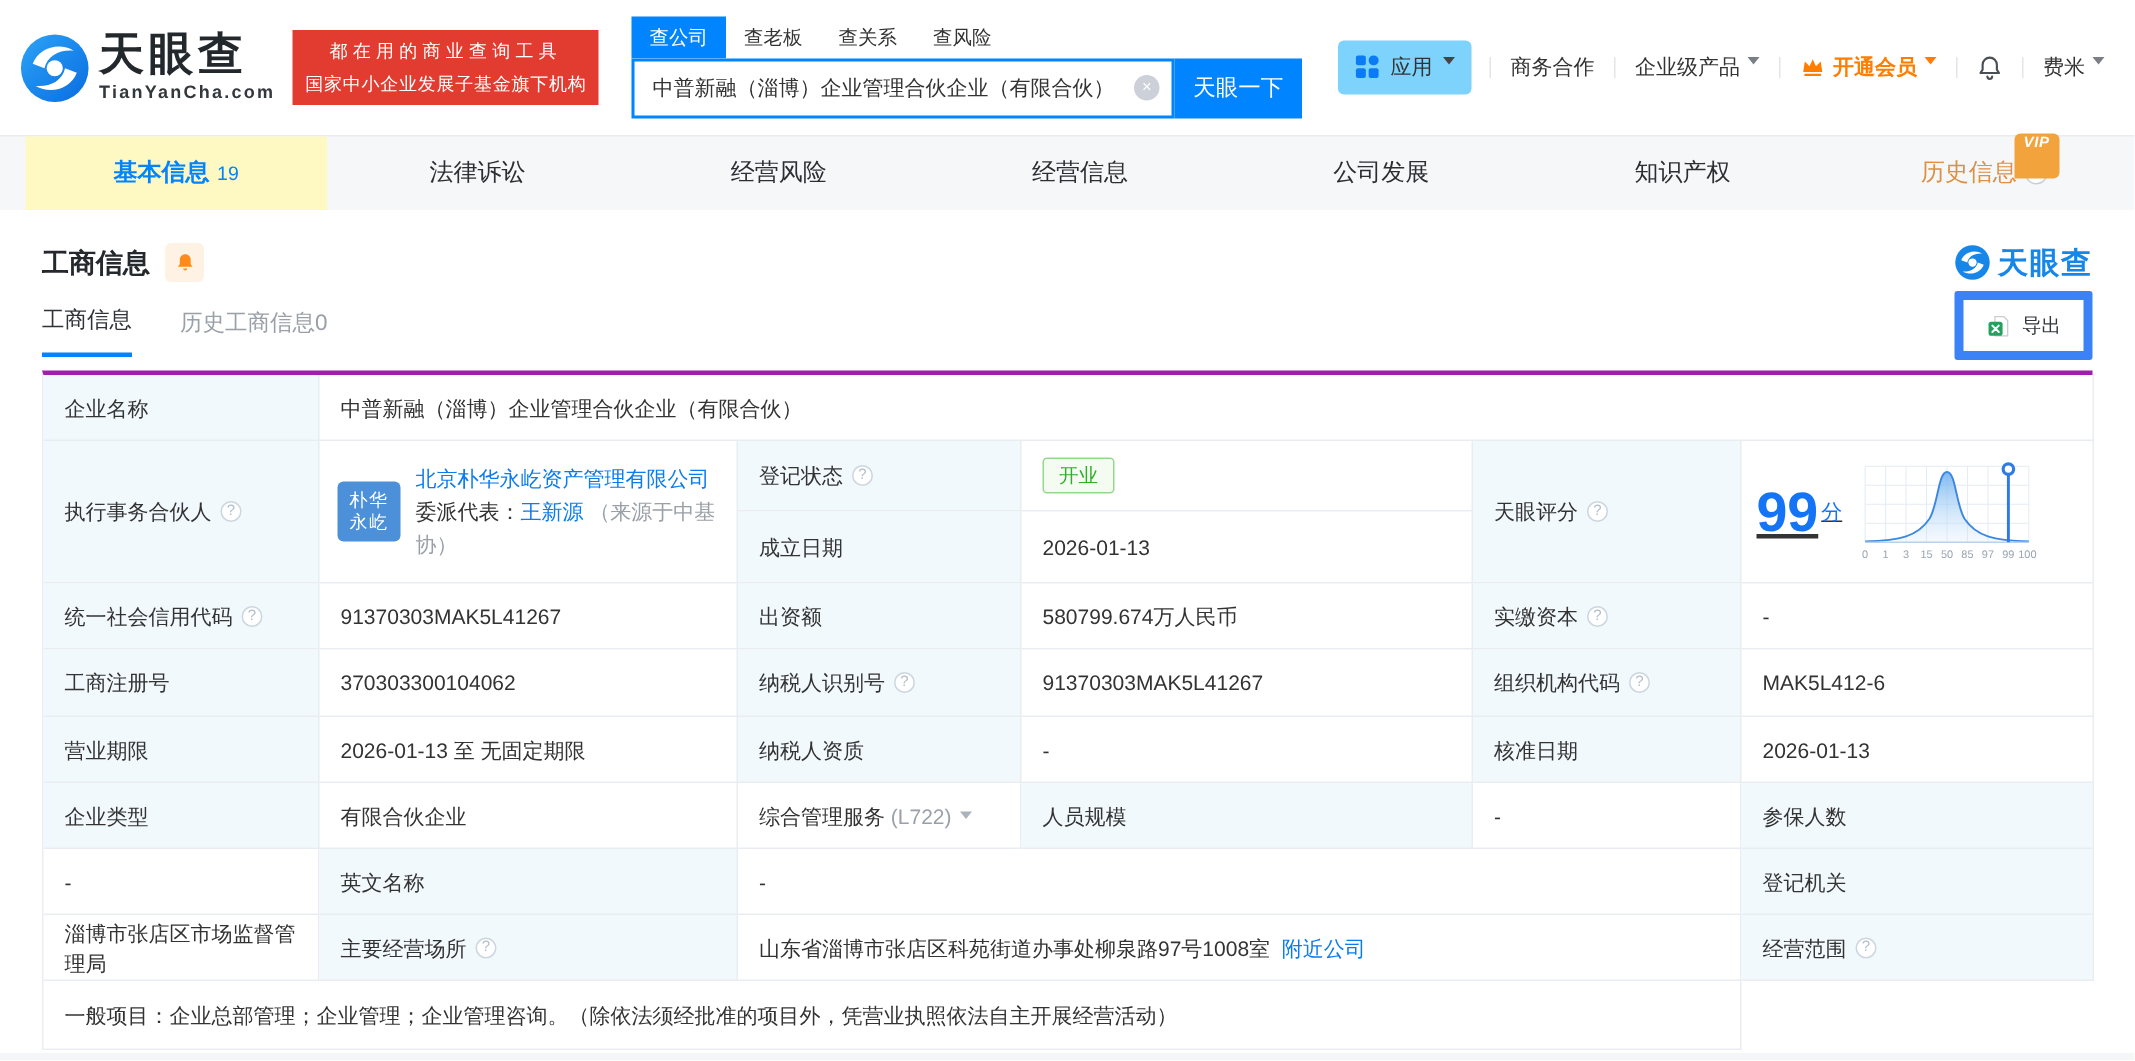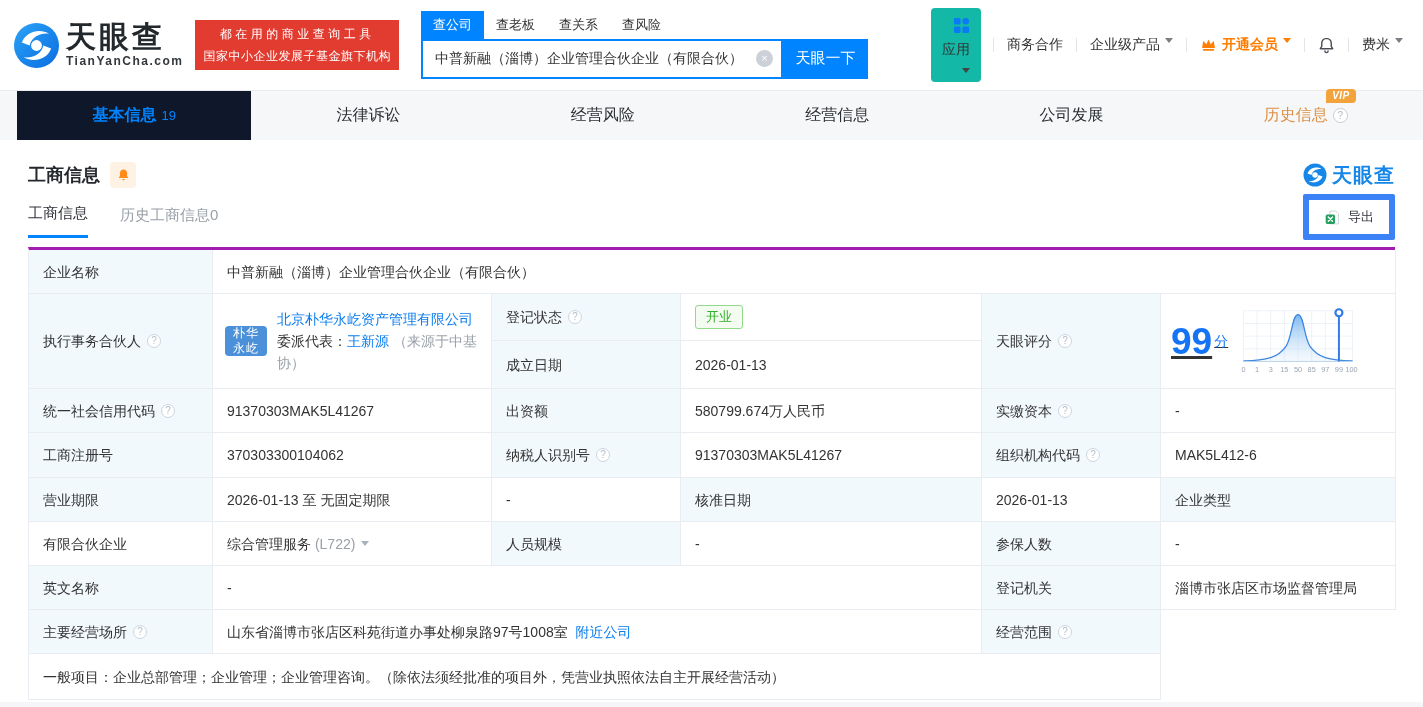--- a/index.html
+++ b/index.html
@@ -20,37 +20,37 @@
   .search-tabs { display:flex; align-items:center; height:27px; }
   .search-tab { font-size:13px; color:#333; padding:5px 12px; cursor:pointer; }
   .search-tab.active { background:#0084ff; color:#fff; }
   .search-row { display:flex; height:40px; }
   .search-input-wrap { flex:1; border:2px solid #0084ff; background:#fff; display:flex; align-items:center; padding:0 8px 0 12px; }
   .search-input { flex:1; border:none; outline:none; font-size:14px; color:#333; font-family:inherit; background:transparent; }
   .clear-btn { width:17px; height:17px; border-radius:50%; background:#ccd1d9; color:#fff; font-size:11px; line-height:17px; text-align:center; cursor:pointer; flex:none; }
   .search-btn { width:85px; background:#0084ff; color:#fff; border:none; font-size:15px; cursor:pointer; font-family:inherit; }
 
   .top-nav { margin-left:auto; display:flex; align-items:center; }
-  .apps-chip { display:flex; align-items:flex-end; gap:7px; background:#14b8a6; border-radius:4px; padding:9px 11px; font-size:14px; cursor:pointer;flex-direction:column; }
+  .apps-chip { display:flex; align-items:flex-start; gap:7px; background:#7dd3fc; border-radius:4px; padding:9px 11px; font-size:14px; cursor:pointer; }
   .nav-item { display:flex; gap:5px; font-size:14px; color:#333; padding:0 13px; cursor:pointer; white-space:nowrap; }
   .nav-item.vip { color:#ff7e00; font-weight:bold; }
   .vdiv { width:1px; height:14px; background:#e3e5e8; }
   .caret { width:0; height:0; border-left:4px solid transparent; border-right:4px solid transparent; border-top:5px solid #7a7f85; margin-top:2px; }
   .caret.blue-dark { border-top-color:#444; }
   .caret.orange { border-top-color:#ff7e00; }
   .bell-btn { padding:0 12px; cursor:pointer; display:flex; align-items:center; }
 
   
   .main-tabs { display:flex; height:50px; background:#f6f7f9; border-top:1px solid #ececf0; }
   .main-tab { flex:1; display:flex; align-items:center; justify-content:center; font-size:16px; color:#2b2f33; cursor:pointer; position:relative; }
-  .main-tab.active { background:#0f172a; color:#0084ff; font-weight:bold;margin-left:17px; }
+  .main-tab.active { background:#fef9c3; color:#0084ff; font-weight:bold;margin-left:17px; }
   .main-tab .cnt { font-size:13px; font-weight:normal; margin-left:5px; color:#0084ff; }
   .main-tab.vip-tab { color:#dd9045; }
   .viptag-wrap { position:relative; display:inline-block; }
-  .vip-badge { position:absolute; top:-16px; right:-28px; background:#f2a33c; color:#fff; font-size:10px; font-weight:bold; font-style:italic; padding:1px 6px 2px; border-radius:4px 4px 4px 0; letter-spacing:0.5px;text-align:right; }
+  .vip-badge { position:absolute; top:-16px; right:-28px; background:#f2a33c; color:#fff; font-size:10px; font-weight:bold; font-style:italic; padding:1px 6px 18px; border-radius:4px 4px 4px 0; letter-spacing:0.5px;text-align:right; }
   .q-circle { display:inline-block; width:15px; height:15px; border-radius:50%; border:1px solid #c9ced6; color:#b3bac4; font-size:10px; line-height:13px; text-align:center; margin-left:5px; background:#fff; }
 
   
   .section-head { display:flex; align-items:center; padding:17px 28px 0; height:53px; }
   .section-title { font-size:18px; font-weight:bold; color:#25292e; }
   .bell-chip { width:26px; height:26px; margin-left:10px; background:#fdf2e3; border-radius:4px; display:flex; align-items:center; justify-content:center; cursor:pointer; }
   .watermark { margin-left:auto; display:flex; align-items:center; gap:5px; }
   .watermark .wm-text { font-size:20px; font-weight:bold; color:#1687e8; letter-spacing:1px; }
 
   .subtabs { display:flex; align-items:center; padding:10px 28px 0; height:46px; }
@@ -67,21 +67,21 @@
   .cell { border-right:1px solid #e9edf2; border-bottom:1px solid #e9edf2; display:flex; align-items:center; padding:0 14px; font-size:14px; color:#333; line-height:20px; }
   .lbl { background:#f2f9fc; }
   .cspan5 { grid-column:span 5; }
   .cspan3 { grid-column:span 3; }
   .rspan2 { grid-row:span 2; }
   .help { display:inline-block; flex:none; width:14px; height:14px; border-radius:50%; border:1px solid #ccd6e0; color:#b2bfcb; font-size:10px; line-height:12px; text-align:center; margin-left:6px; background:#fff; cursor:pointer; }
   .g-badge { display:inline-block; font-size:13px; color:#2fae27; border:1px solid #92d98c; background:#f4fcf2; border-radius:3px; padding:2px 10px; line-height:18px; }
   .link { color:#0a7cf0; cursor:pointer; text-decoration:none; }
   .gray { color:#9aa0a8; }
   .partner-cell { padding:8px 12px; gap:10px; align-items:center; }
-  .avatar { flex:none; width:42px; height:30px; border-radius:4px; background:#4b90d8; color:#fff; font-size:12px; line-height:15px; display:flex; flex-direction:column; align-items:center; justify-content:center; letter-spacing:1px; }
+  .avatar { flex:none; width:42px; height:40px; border-radius:4px; background:#4b90d8; color:#fff; font-size:12px; line-height:15px; display:flex; flex-direction:column; align-items:center; justify-content:center; letter-spacing:1px; }
   .partner-text { font-size:14px; line-height:22px; }
   .chev-down { display:inline-block; width:0; height:0; border-left:4px solid transparent; border-right:4px solid transparent; border-top:5px solid #aab2bb; margin-left:6px; cursor:pointer; }
 
   .score-cell { padding:0 6px 0 10px;text-decoration:underline; }
   .score-num { font-size:37px; font-weight:bold; color:#1574f6; line-height:1; }
   .score-unit { font-size:14px; color:#1574f6; margin-left:2px; }
   .mini-chart { margin-left:8px; }
 
   .footer-strip { position:absolute; left:0; bottom:0; width:100%; height:5px; background:#f4f6f8; }
 </style>
@@ -182,20 +182,23 @@
     <span>法律诉讼</span>
   </div>
   <div class="main-tab">
     <span>经营风险</span>
   </div>
   <div class="main-tab">
     <span>经营信息</span>
   </div>
   <div class="main-tab">
     <span>公司发展</span>
+  </div>
+  <div class="main-tab">
+    <span>知识产权</span>
   </div>
   <div class="main-tab vip-tab">
     <span class="viptag-wrap">
       <span>历史信息</span>
       <span class="vip-badge">VIP</span>
     </span>
     <span class="q-circle">?</span>
   </div>
 </nav>
 
@@ -345,20 +348,23 @@
   <div class="cell">
       <span>MAK5L412-6</span>
     </div>
 
   <div class="cell lbl">
       <span>营业期限</span>
     </div>
   <div class="cell">
       <span>2026-01-13 至 无固定期限</span>
     </div>
+  <div class="cell lbl">
+      <span>纳税人资质</span>
+    </div>
   <div class="cell">
       <span>-</span>
     </div>
   <div class="cell lbl">
       <span>核准日期</span>
     </div>
   <div class="cell">
       <span>2026-01-13</span>
     </div>
 

